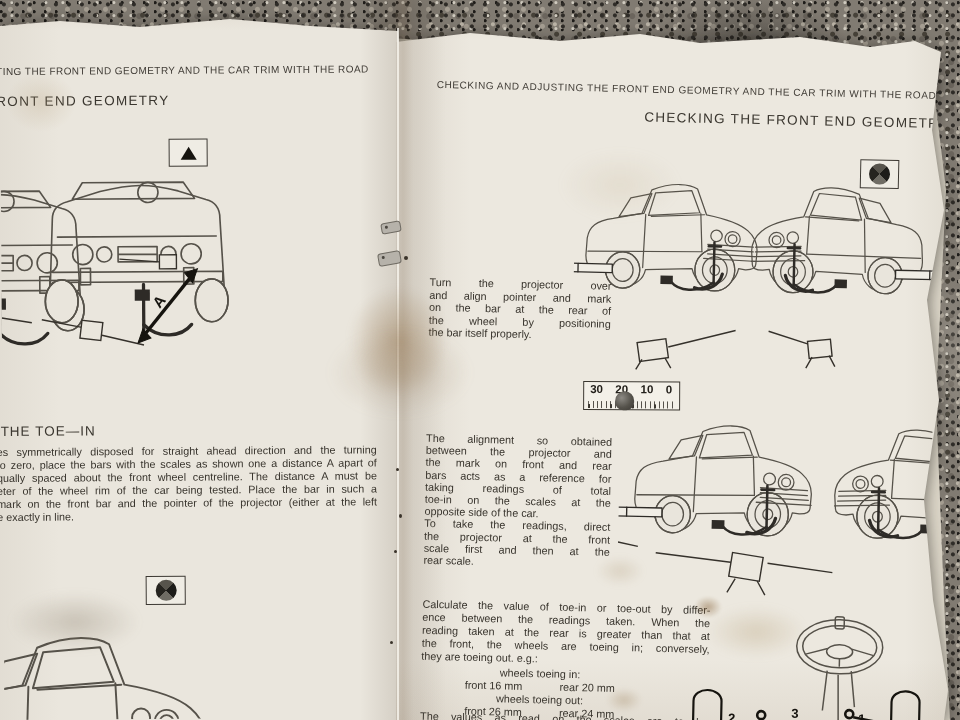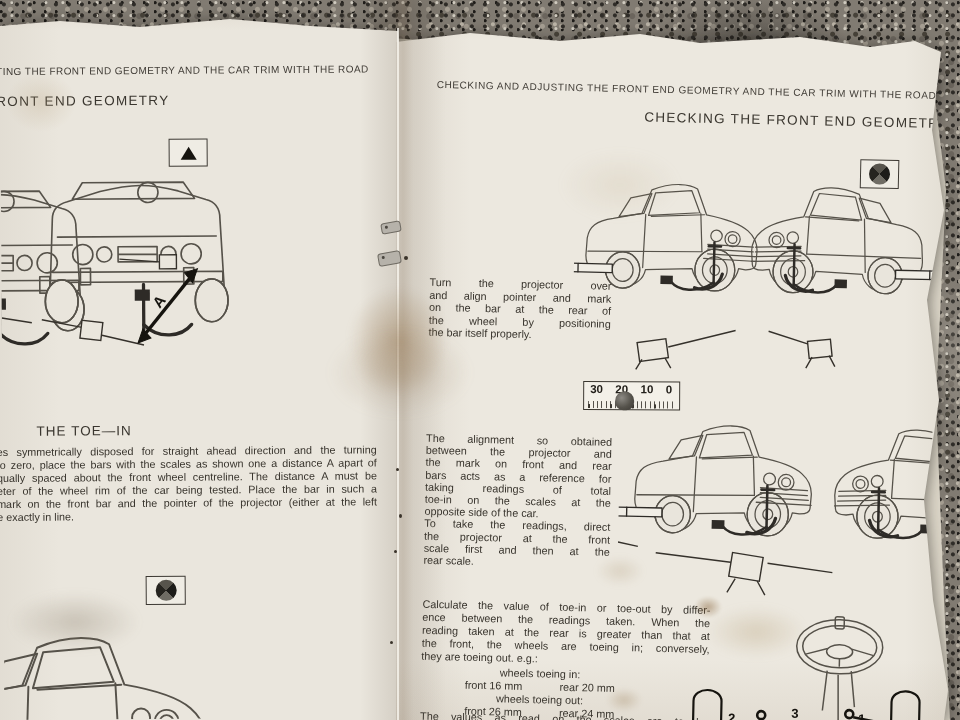--- a/index.html
+++ b/index.html
@@ -159,21 +159,21 @@
           <rect x="158" y="98" width="17" height="14" fill="#eae6dd"></rect>
         </g>
         <g stroke="#16140f" stroke-width="3.4" fill="#16140f">
           <path d="M188,122 L144,176"></path>
           <path d="M196,112 L183,116 L191,126 Z" stroke-width="1"></path>
           <path d="M136,186 L149,181 L141,172 Z" stroke-width="1"></path>
         </g>
         <text x="158" y="152" transform="rotate(-51 158 152)" font-size="15" font-weight="bold" fill="#16140f">A</text>
       </svg>
 
-      <div class="txt" style="left:-2px;top:424px;font-size:13.5px;letter-spacing:1px;color:#3a362f;margin-left:36px;">THE TOE—IN</div>
+      <div class="txt" style="left:-2px;top:424px;font-size:13.5px;letter-spacing:1px;color:#3a362f;">THE TOE—IN</div>
 
       <div class="txt" style="left:-6px;top:446px;width:380px;font-size:10.8px;line-height:13.1px;">
         <div class="jline">es symmetrically disposed for straight ahead direction and the turning</div>
         <div class="jline">to zero, place the bars with the scales as shown one a distance A apart of</div>
         <div class="jline">qually spaced about the front wheel centreline. The distance A must be</div>
         <div class="jline">eter of the wheel rim of the car being tested. Place the bar in such a</div>
         <div class="jline">mark on the front bar and the pointer of the projector (either at the left</div>
         <div class="jline jlast" style="text-align:left;">e exactly in line.</div>
       </div>
 

